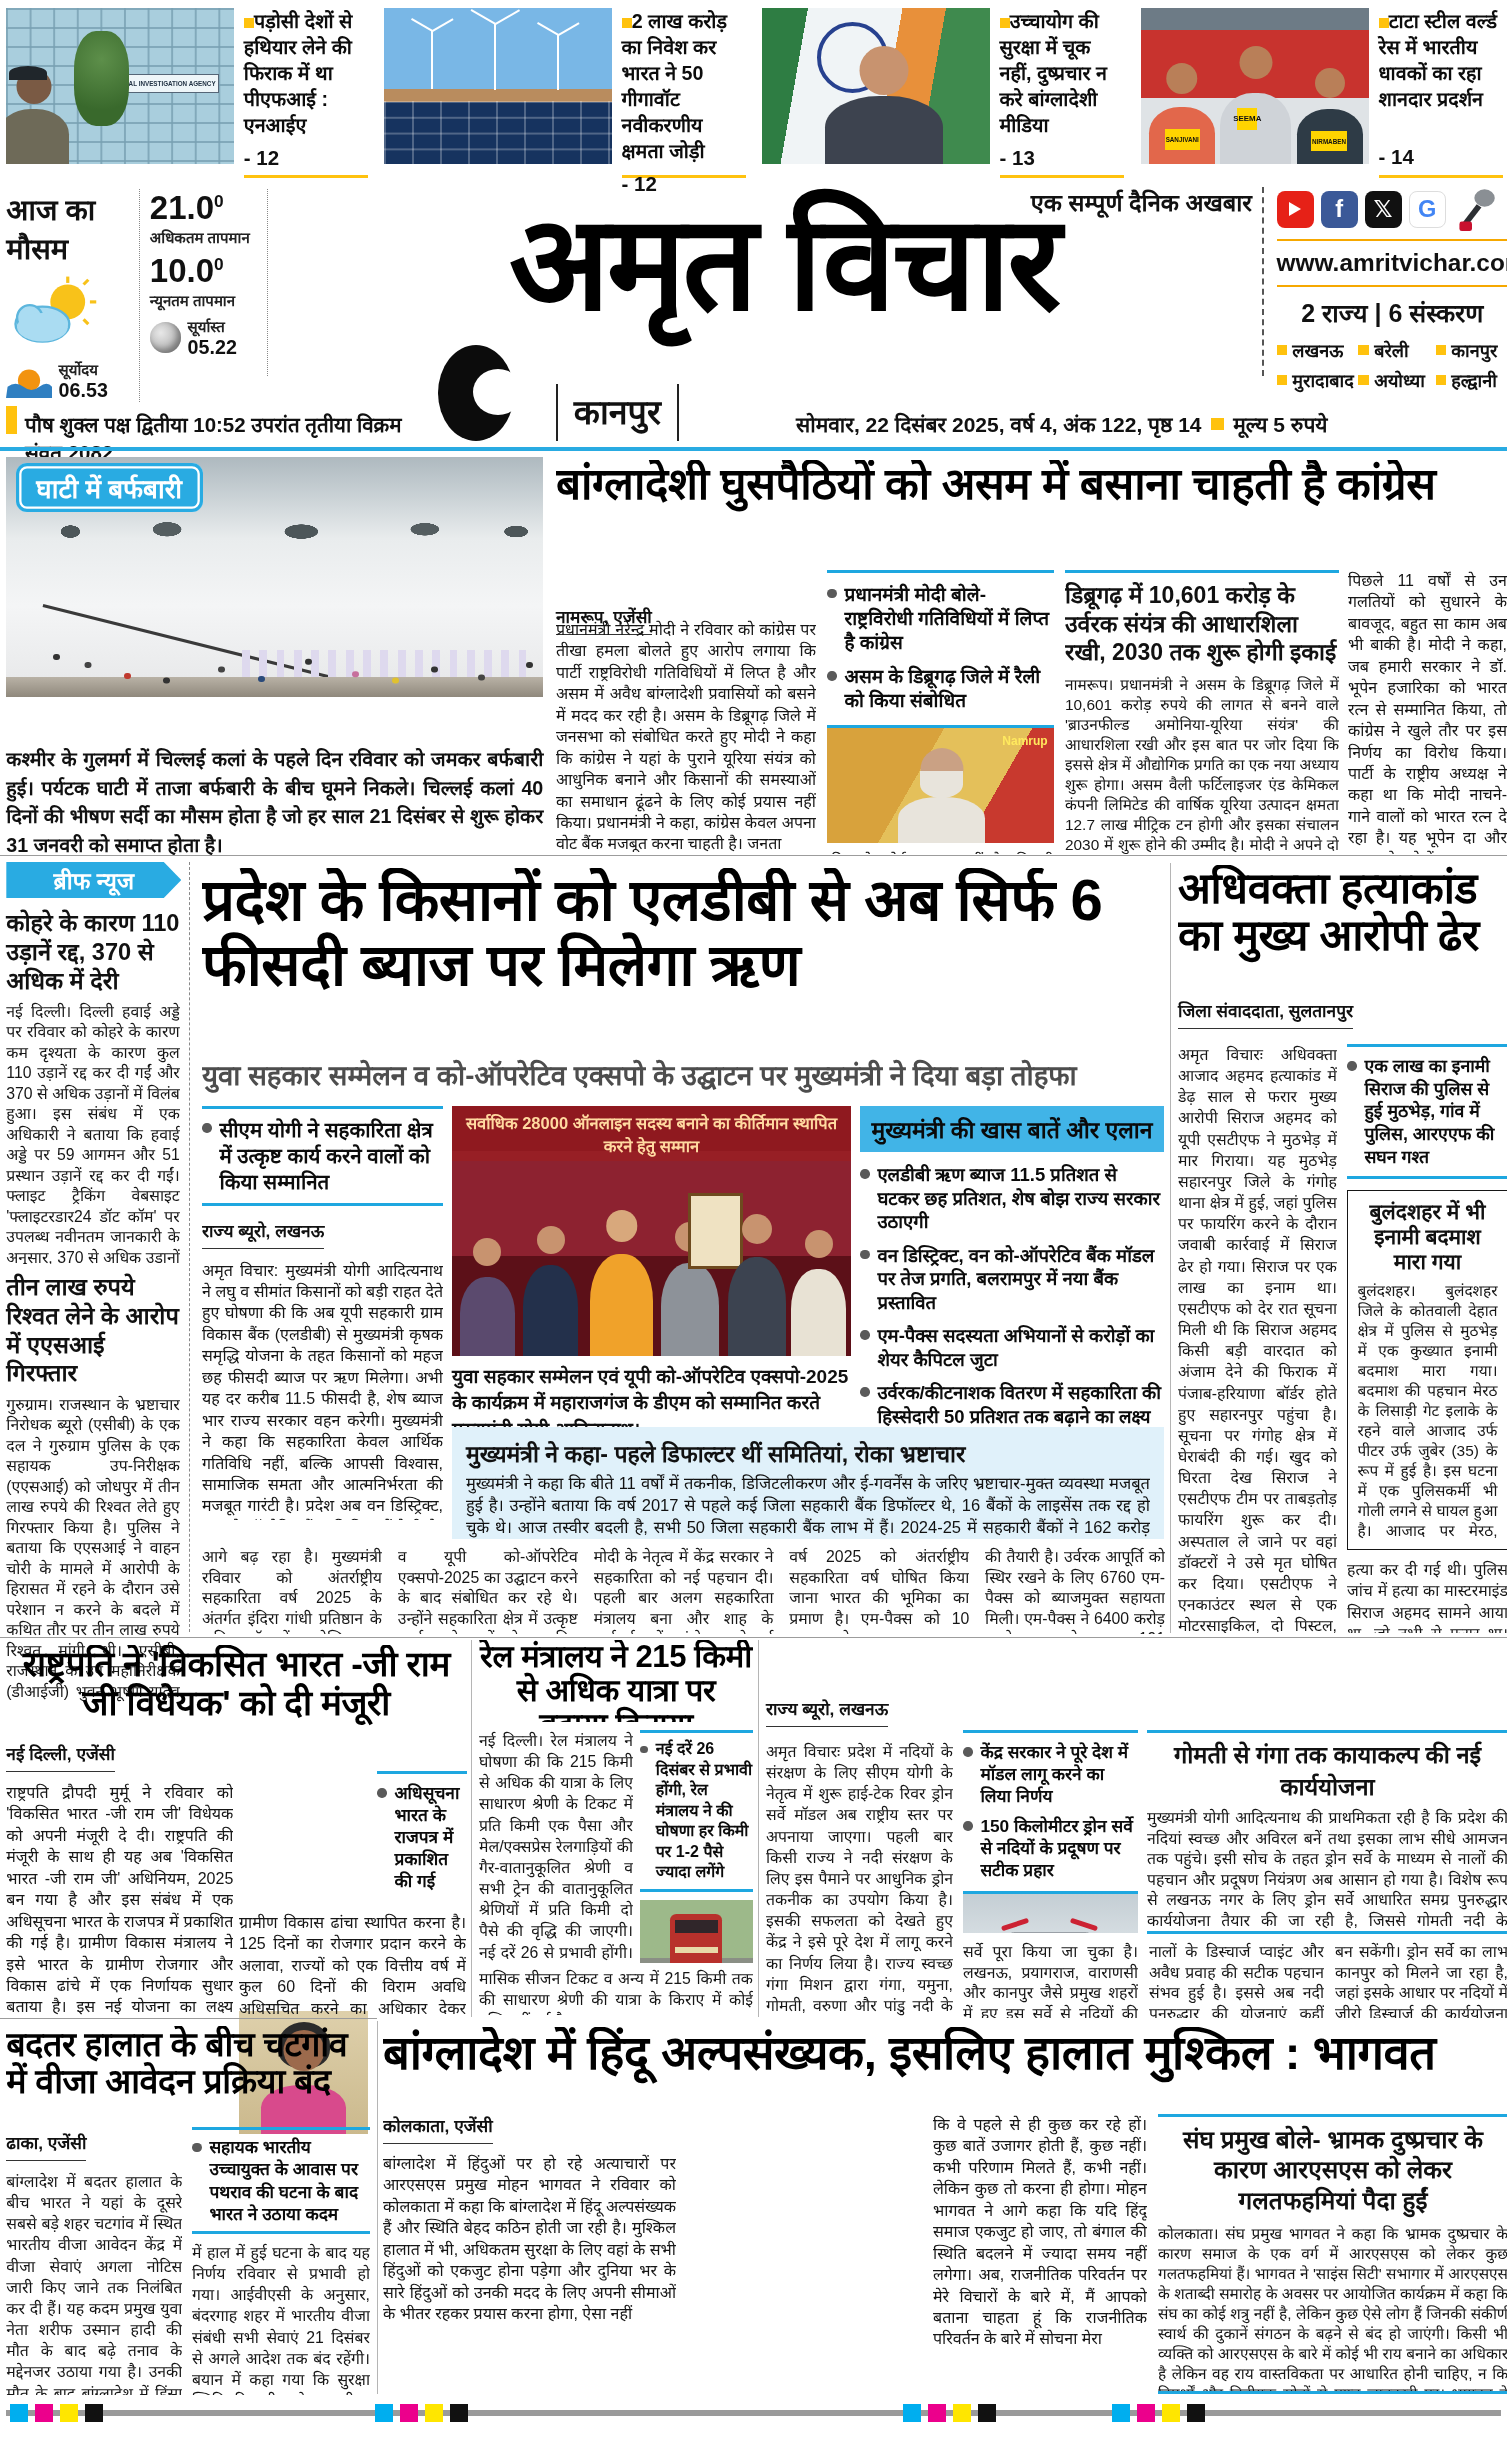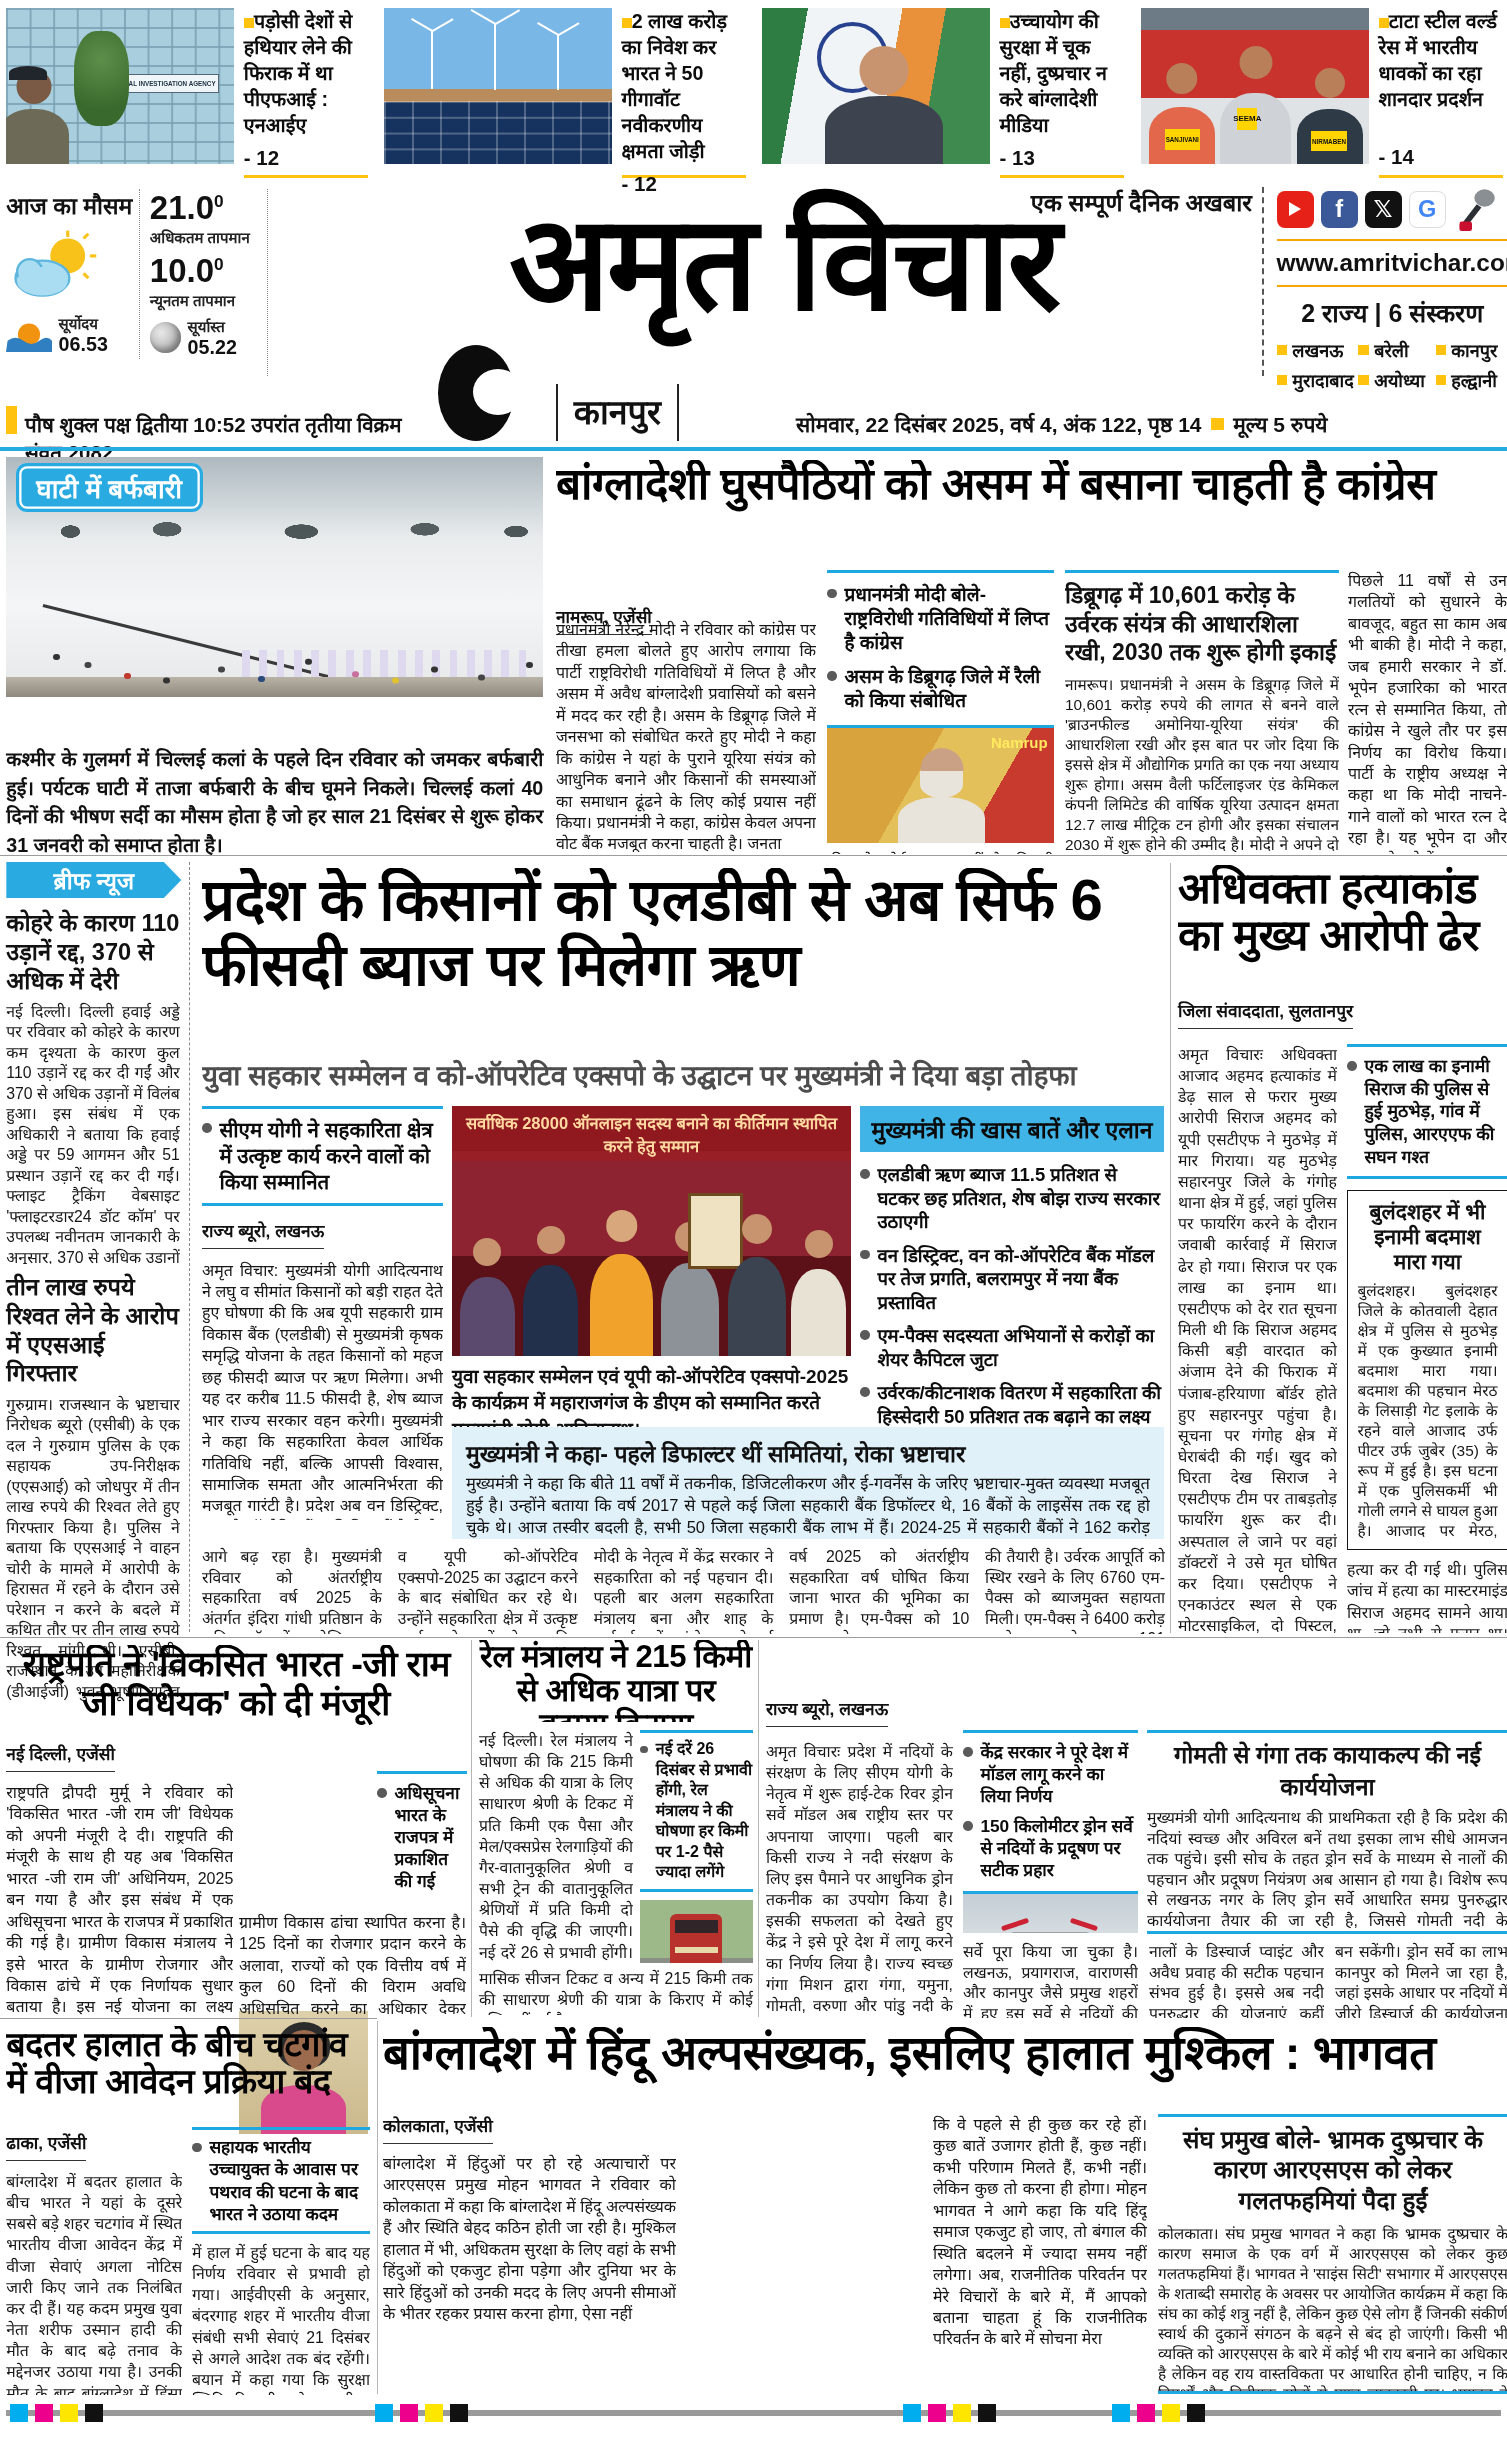--- a/index.html
+++ b/index.html
@@ -127,21 +127,21 @@
     </div>
     <div class="tx">
         <h3><span class="ysq"></span><span>टाटा स्टील वर्ल्ड रेस में भारतीय धावकों का रहा शानदार प्रदर्शन</span></h3>
         <div class="pg">- 14</div>
       </div>
   </div>
 
   <div class="abs" style="left:6.3px;top:189px;width:262px;height:187px;border-right:1.6px dotted #888;padding-right:7.9px">
     <div style="display:flex">
       <div style="width:134px;border-right:1.6px dotted #888">
-        <div style="font-size:23px;font-weight:800">आज का मौसम</div>
+        <div style="font-size:29px;font-weight:800">आज का मौसम</div>
         <svg width="95" height="76" viewBox="0 0 120 96" style="margin-top:7.9px">
             <circle cx="78" cy="34" r="22" fill="#f8c21a"></circle>
             <g stroke="#f8c21a" stroke-width="4">
               <line x1="78" y1="2" x2="78" y2="10"></line>
               <line x1="106" y1="34" x2="114" y2="34"></line>
               <line x1="98" y1="12" x2="104" y2="6"></line>
               <line x1="98" y1="56" x2="104" y2="62"></line>
             </g>
             <ellipse cx="46" cy="62" rx="34" ry="22" fill="#aadcf2" stroke="#5db6dd" stroke-width="3"></ellipse>
             <circle cx="30" cy="54" r="16" fill="#aadcf2" stroke="#5db6dd" stroke-width="3"></circle>
@@ -256,21 +256,21 @@
       <div class="bul" style="font-size:19px;margin-bottom:9.5px">
           <span class="dot"></span>
           <span>प्रधानमंत्री मोदी बोले- राष्ट्रविरोधी गतिविधियों में लिप्त है कांग्रेस</span>
         </div>
       <div class="bul" style="font-size:19px">
           <span class="dot"></span>
           <span>असम के डिब्रूगढ़ जिले में रैली को किया संबोधित</span>
         </div>
     </div>
     <div class="cytop photo" style="margin-top:11px;width:100%;height:118px;background:linear-gradient(120deg,#d8a23c 0 40%,#e4c05a 40% 70%,#c8392e 70%)">
-      <span class="abs" style="right:6.3px;top:6.3px;color:#ffe95e;font-weight:800;font-size:15px">Namrup</span>
+      <span class="abs" style="right:6.3px;top:6.3px;color:#ffe95e;font-weight:800;font-size:12px">Namrup</span>
       <div class="fig" style="left:71px;bottom:0;width:87px;height:95px">
           <span class="head" style="width:43px;height:43px;background:#caa184"></span>
           <span class="abs" style="left:22px;top:23.6px;width:43px;height:27px;background:#e8e4dc;border-radius:0 0 50% 50%"></span>
           <span class="torso" style="height:46px;background:#e8e4dc"></span>
         </div>
     </div>
     <div class="body-t clip" style="margin-top:7.9px;height:68px">की उसे कोई परवाह नहीं है। विपक्षी पार्टी को अपनी छवि लोगों के बीच बनाने की चिंता नहीं है, जिसे भाजपा ने बनाने की कोशिश की है। कांग्रेस मतदाताओं की कोशिश है।</div>
   </div>
 
   <div class="abs clip cytop" style="left:1065px;top:570px;width:274px;height:284px;padding-top:7.9px">

